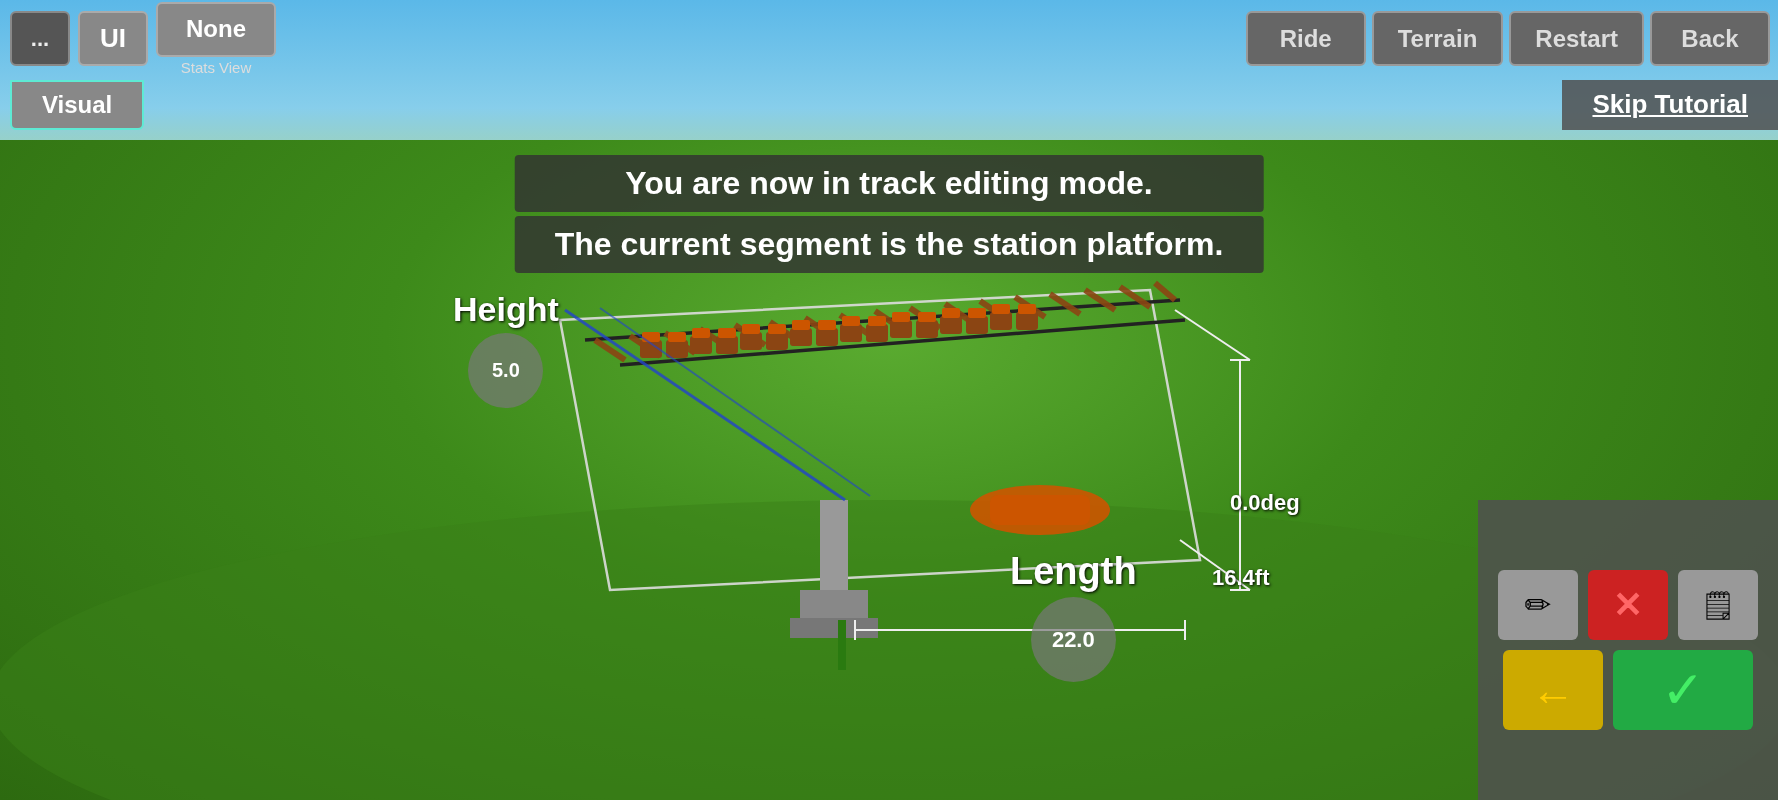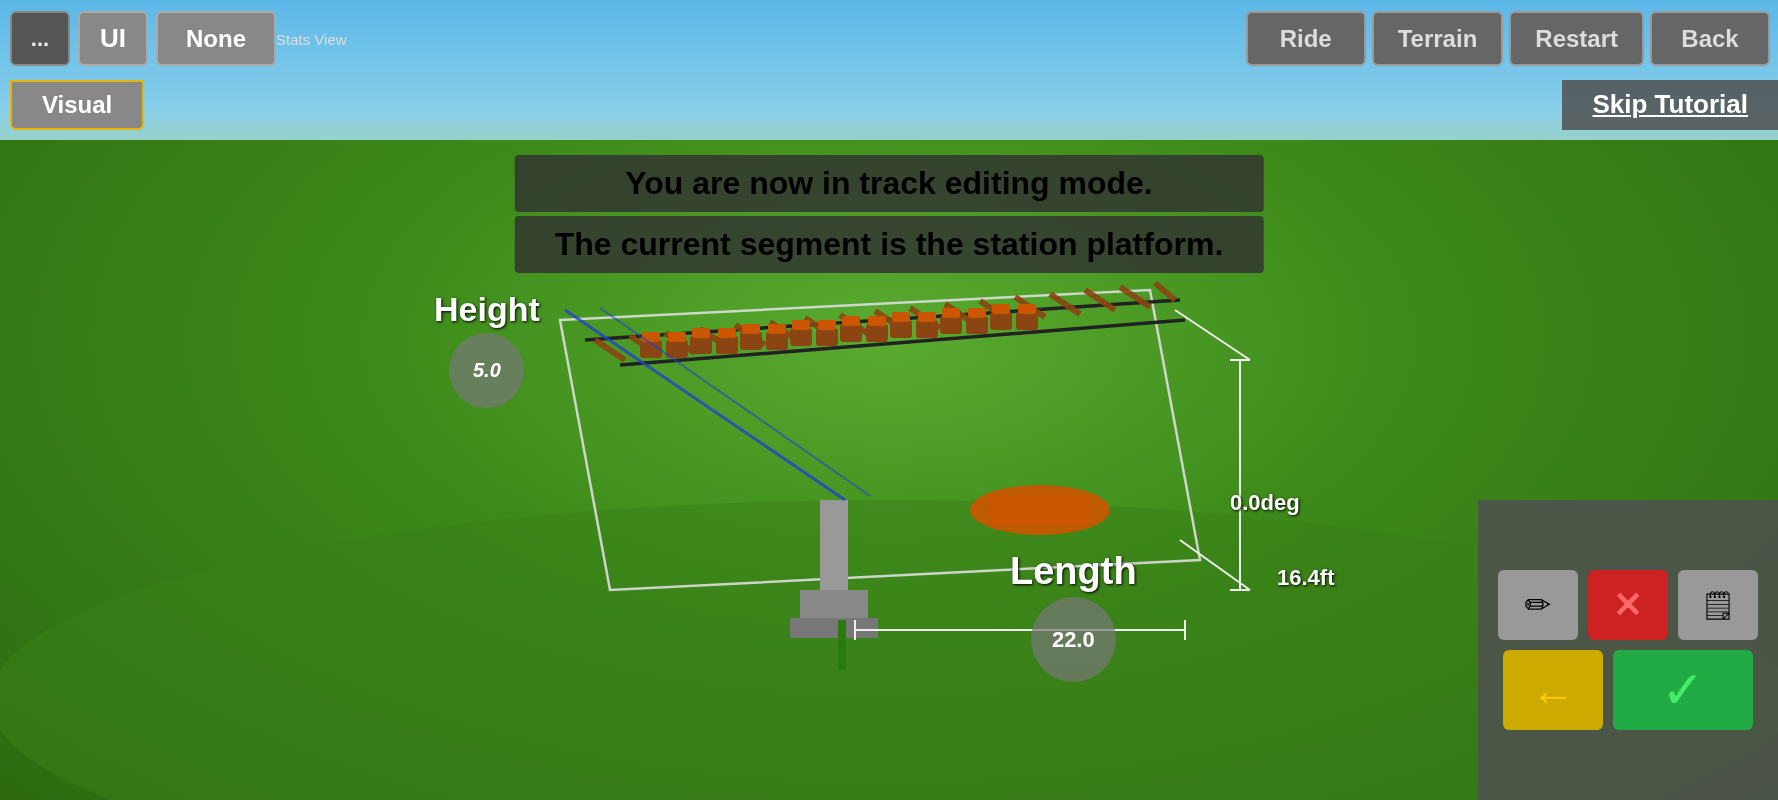--- a/index.html
+++ b/index.html
@@ -69,21 +69,21 @@
       height: 55px;
       min-width: 70px;
       display: flex;
       align-items: center;
       justify-content: center;
     }
 
     .btn-none-container {
       margin-left: 8px;
       display: flex;
-      flex-direction: row;
+      flex-direction: column;
       align-items: center;
     }
 
     .btn-none {
       background: #888;
       color: #fff;
       border: 2px solid #aaa;
       border-radius: 6px;
       font-size: 24px;
       font-weight: bold;
@@ -132,21 +132,21 @@
       top: 77px; left: 0; right: 0;
       height: 55px;
       display: flex;
       align-items: center;
       z-index: 10;
     }
 
     .btn-visual {
       background: #888;
       color: #fff;
-      border: 2px solid #eab308;
+      border: 2px solid #5eead4;
       border-radius: 0 0 6px 6px;
       font-size: 24px;
       font-weight: bold;
       padding: 8px 30px;
       cursor: pointer;
       height: 50px;
       margin-left: 10px;
       display: flex;
       align-items: center;
       justify-content: center;
@@ -173,48 +173,47 @@
       position: absolute;
       top: 155px;
       left: 50%;
       transform: translateX(-50%);
       z-index: 20;
       text-align: center;
     }
 
     .tutorial-line {
       background: rgba(50,50,50,0.82);
-      color: #000000;
+      color: #ffffff;
       font-size: 32px;
       font-weight: bold;
       padding: 10px 40px;
       display: block;
       margin-bottom: 4px;
       border-radius: 4px;
     }
 
     
     .height-label {
       position: absolute;
       top: 290px;
-      left: 434px;
+      left: 453px;
       z-index: 20;
       text-align: right;
     }
 
     .height-circle {
       background: rgba(120,120,120,0.7);
       border-radius: 50%;
       width: 75px;
       height: 75px;
       display: flex;
       align-items: center;
       justify-content: center;
       margin: 0 auto;
-      font-style: italic;
     }
 
     .height-title {
       color: #fff;
       font-size: 34px;
       font-weight: bold;
       margin-bottom: 4px;
       text-shadow: 1px 1px 3px #000;
     }
 
@@ -254,21 +253,21 @@
       color: #fff;
       font-size: 22px;
       font-weight: bold;
       text-shadow: 1px 1px 3px #000;
       z-index: 20;
     }
 
     .ft-text {
       position: absolute;
       top: 565px;
-      left: 1277px;
+      left: 1212px;
       color: #fff;
       font-size: 22px;
       font-weight: bold;
       text-shadow: 1px 1px 3px #000;
       z-index: 20;
     }
 
     
     .scene {
       position: absolute;

